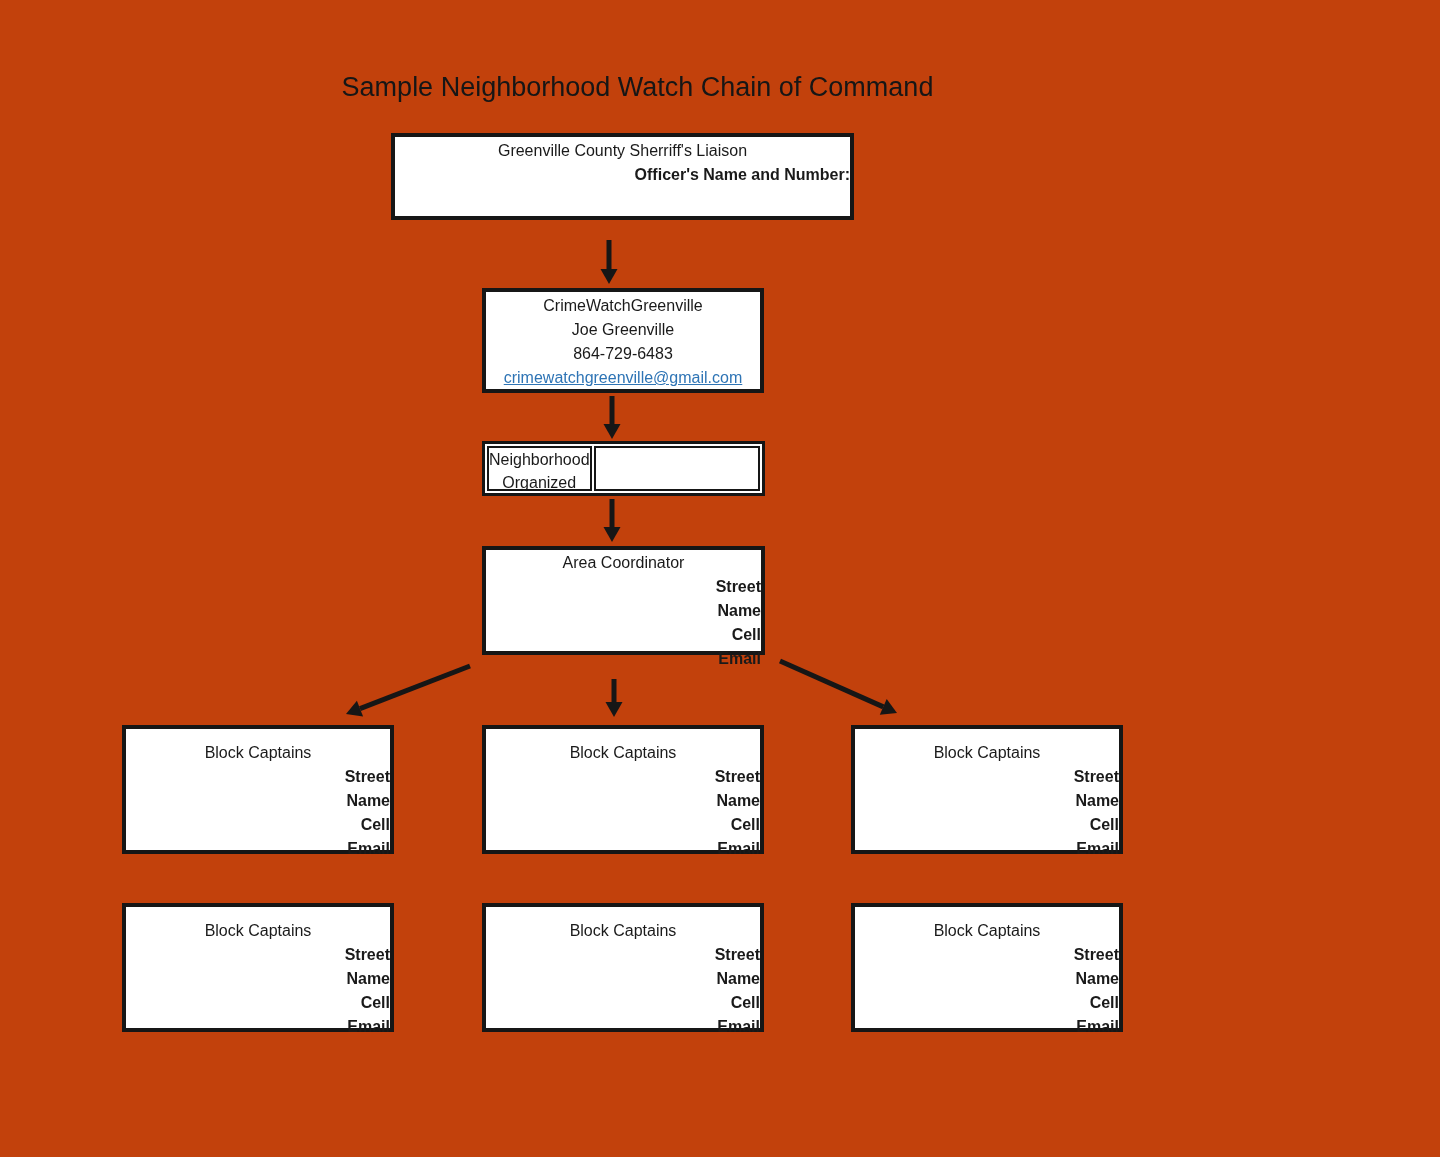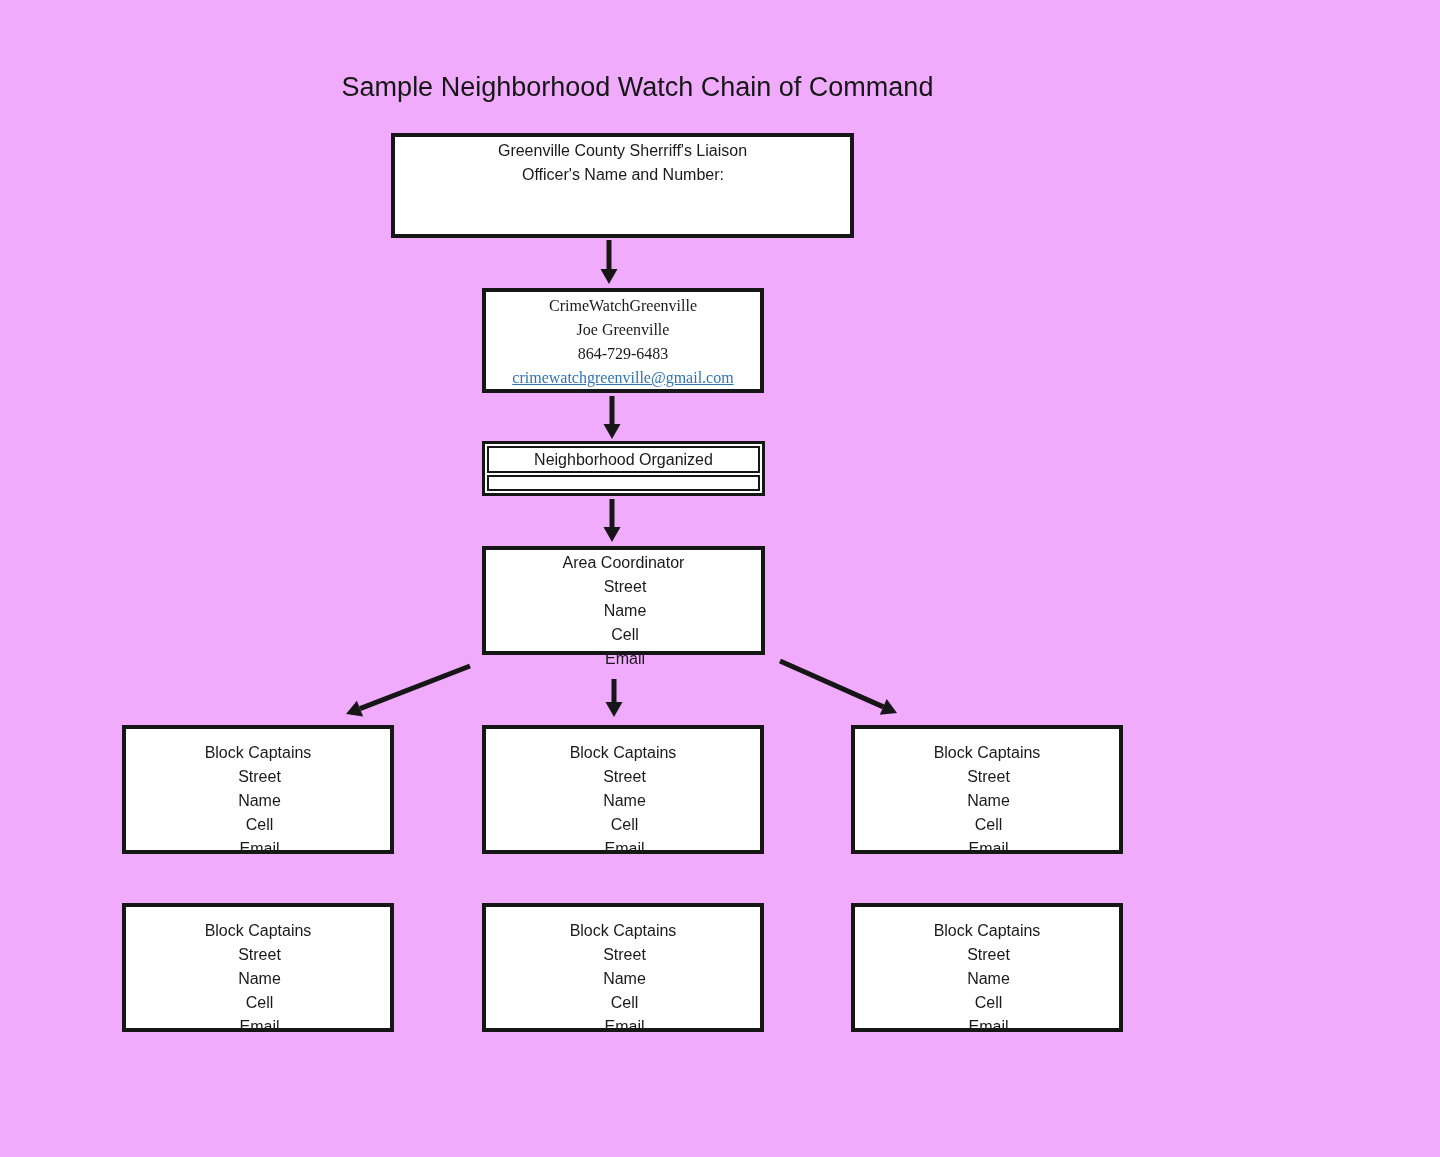--- a/index.html
+++ b/index.html
@@ -1,21 +1,21 @@
 <!DOCTYPE html>
 <html><head>
 <meta charset="utf-8">
 <style>
   * { margin: 0; padding: 0; box-sizing: border-box; }
   html, body { background: #ffffff; }
   .canvas {
     position: relative;
     width: 1440px;
     height: 1157px;
-    background: #f0abfc;
+    background: #c2410c;
     font-family: "Liberation Sans", sans-serif;
     color: #1a1a1a;
     overflow: hidden;
   }
   .page-title {
     position: absolute;
     top: 72px;
     left: 0;
     width: 1275px;
     text-align: center;
@@ -32,34 +32,34 @@
     pointer-events: none;
   }
   .node {
     position: absolute;
     border: 4px solid #161616;
     background: #ffffff;
     font-size: 16px;
     line-height: 24px;
   }
   .node .c { text-align: center; }
-  .node .l { text-align: center; padding-left: 3px; }
-  .liaison-box { left: 391px; top: 133px; width: 463px; height: 105px; padding-top: 2px; }
-  .contact-box { left: 482px; top: 288px; width: 282px; height: 105px; padding-top: 2px; font-family: Liberation Serif, serif; }
+  .node .l { text-align: right; padding-left: 3px; font-weight: bold; }
+  .liaison-box { left: 391px; top: 133px; width: 463px; height: 87px; padding-top: 2px; }
+  .contact-box { left: 482px; top: 288px; width: 282px; height: 105px; padding-top: 2px; }
   .contact-box .email a {
     color: #2E74B5;
     text-decoration: underline;
     cursor: pointer;
   }
   .neighborhood-box {
     left: 482px; top: 441px; width: 283px; height: 55px;
     border-width: 3px;
     padding: 2px;
     display: flex;
-    flex-direction: column;
+    flex-direction: row;
     gap: 2px;
   }
   .neighborhood-box .cell {
     border: 2px solid #161616;
     text-align: center;
     line-height: 23px;
   }
   .neighborhood-box .cell.titlecell { flex: 0 0 27px; }
   .neighborhood-box .cell.emptycell { flex: 1 1 auto; }
   .area-box { left: 482px; top: 546px; width: 283px; height: 109px; padding-top: 1px; }

